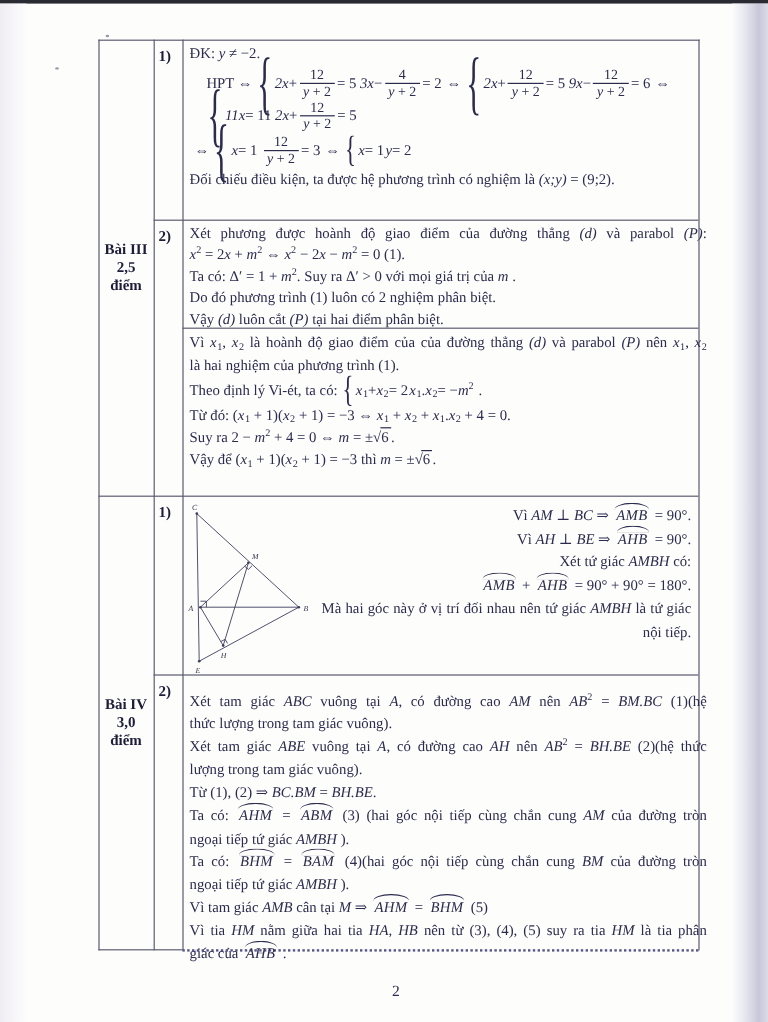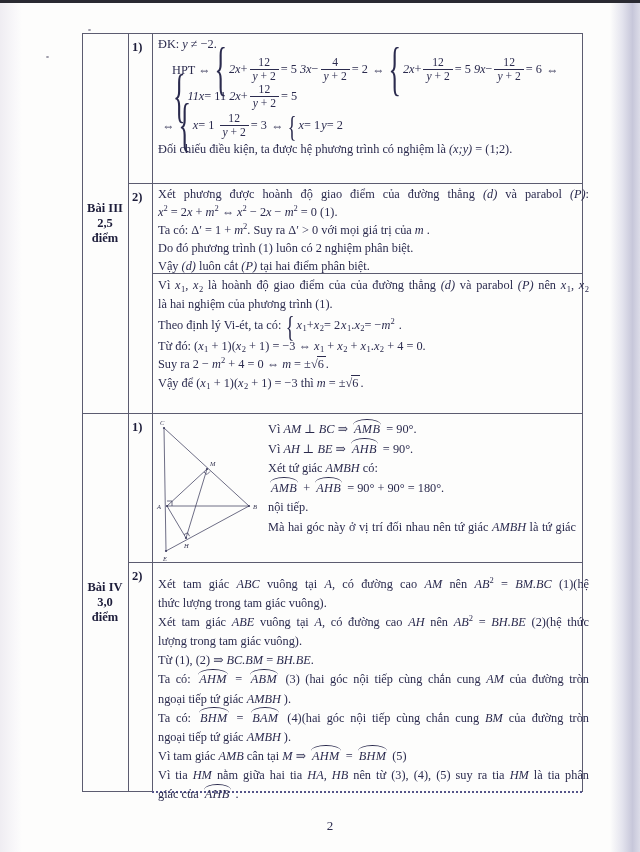--- a/index.html
+++ b/index.html
@@ -36,21 +36,21 @@
   }
   .num-cell{font-weight:bold;font-size:12.5px;padding:5px 0 0 4px;color:#1d1d3a;}
   .content-cell{padding:3px 6px 0 6px;}
 
   .line{min-height:18px;}
   .just{text-align:justify;text-align-last:justify;}
   .disp{margin:2px 0;}
   #cnt-b3-1 .line{line-height:16px;}
   #cnt-b3-2a .line{line-height:17.6px;}
   #cnt-b3-2b .line{line-height:18.5px;}
-  #b4r1-text .line{line-height:19.6px;}
+  #b4r1-text .line{line-height:19.6px;text-align:right;}
   #cnt-b4-2 .line{line-height:19.1px;}
 
   .tx{font-style:normal;}
   .mi{font-style:italic;}
   .mid{vertical-align:middle;}
   .grp{white-space:nowrap;}
   sub.ssub{font-size:8.5px;vertical-align:-2.5px;line-height:0;font-style:normal;}
   sup.ssup{font-size:8.5px;vertical-align:5px;line-height:0;font-style:normal;}
   .mi + sub.ssub{margin-left:.5px;}
 
@@ -193,21 +193,21 @@
             <span class="srow">
               <span class="mi">x</span>
               <span class="tx"> = 1</span>
             </span>
             <span class="srow">
               <span class="mi">y</span>
               <span class="tx"> = 2</span>
             </span>
           </span>
         </span></div>
-      <div class="line"><span class="tx">Đối chiếu điều kiện, ta được hệ phương trình có nghiệm là </span><span class="mi">(x;y)</span><span class="tx"> = (1;2).</span></div>
+      <div class="line"><span class="tx">Đối chiếu điều kiện, ta được hệ phương trình có nghiệm là </span><span class="mi">(x;y)</span><span class="tx"> = (9;2).</span></div>
     </div>
 
   <div class="cell num-cell" style="left:128px;top:183px;width:24px;height:230px;">2)</div>
   <div class="cell content-cell" id="cnt-b3-2a" style="left:152px;top:183px;width:431px;height:90px;">
       <div class="line just"><span class="tx">Xét phương được hoành độ giao điểm của đường thẳng </span><span class="mi">(d)</span><span class="tx"> và parabol </span><span class="mi">(P)</span><span class="tx">:</span></div>
       <div class="line"><span class="grp"><i class="mi">x</i><sup class="ssup">2</sup></span><span class="tx"> = 2</span><span class="mi">x</span><span class="tx"> + </span><span class="grp"><i class="mi">m</i><sup class="ssup">2</sup></span><span class="tx"> ⇔ </span><span class="grp"><i class="mi">x</i><sup class="ssup">2</sup></span><span class="tx"> − 2</span><span class="mi">x</span><span class="tx"> − </span><span class="grp"><i class="mi">m</i><sup class="ssup">2</sup></span><span class="tx"> = 0 (1).</span></div>
       <div class="line"><span class="tx">Ta có: Δ′ = 1 + </span><span class="grp"><i class="mi">m</i><sup class="ssup">2</sup></span><span class="tx">. Suy ra Δ′ &gt; 0 với mọi giá trị của </span><span class="mi">m</span><span class="tx"> .</span></div>
       <div class="line"><span class="tx">Do đó phương trình (1) luôn có 2 nghiệm phân biệt.</span></div>
       <div class="line"><span class="tx">Vậy </span><span class="mi">(d)</span><span class="tx"> luôn cắt </span><span class="mi">(P)</span><span class="tx"> tại hai điểm phân biệt.</span></div>
     </div>
@@ -267,22 +267,22 @@
       <text x="3" y="92">A</text>
       <text x="99" y="92">B</text>
       <text x="30" y="131">H</text>
       <text x="9" y="144">E</text>
     </svg>
     <div id="b4r1-text">
         <div class="line"><span class="tx">Vì </span><span class="mi">AM</span><span class="tx"> ⊥ </span><span class="mi">BC</span><span class="tx"> ⇒ </span><span class="arc">AMB</span><span class="tx"> = 90°.</span></div>
         <div class="line"><span class="tx">Vì </span><span class="mi">AH</span><span class="tx"> ⊥ </span><span class="mi">BE</span><span class="tx"> ⇒ </span><span class="arc">AHB</span><span class="tx"> = 90°.</span></div>
         <div class="line"><span class="tx">Xét tứ giác </span><span class="mi">AMBH</span><span class="tx"> có:</span></div>
         <div class="line"><span class="arc">AMB</span><span class="tx"> + </span><span class="arc">AHB</span><span class="tx"> = 90° + 90° = 180°.</span></div>
+        <div class="line just"><span class="tx">Mà hai góc này ở vị trí đối nhau nên tứ giác </span><span class="mi">AMBH</span><span class="tx"> là tứ giác</span></div>
         <div class="line"><span class="tx">nội tiếp.</span></div>
-        <div class="line just"><span class="tx">Mà hai góc này ở vị trí đối nhau nên tứ giác </span><span class="mi">AMBH</span><span class="tx"> là tứ giác</span></div>
       </div>
   </div>
 
   <div class="cell num-cell" style="left:128px;top:562px;width:24px;height:229px;">2)</div>
   <div class="cell content-cell" id="cnt-b4-2" style="left:152px;top:572px;width:431px;height:229px;">
       <div class="line just"><span class="tx">Xét tam giác </span><span class="mi">ABC</span><span class="tx"> vuông tại </span><span class="mi">A</span><span class="tx">, có đường cao </span><span class="mi">AM</span><span class="tx"> nên </span><span class="grp"><i class="mi">AB</i><sup class="ssup">2</sup></span><span class="tx"> = </span><span class="mi">BM.BC</span><span class="tx"> (1)(hệ</span></div>
       <div class="line"><span class="tx">thức lượng trong tam giác vuông).</span></div>
       <div class="line just"><span class="tx">Xét tam giác </span><span class="mi">ABE</span><span class="tx"> vuông tại </span><span class="mi">A</span><span class="tx">, có đường cao </span><span class="mi">AH</span><span class="tx"> nên </span><span class="grp"><i class="mi">AB</i><sup class="ssup">2</sup></span><span class="tx"> = </span><span class="mi">BH.BE</span><span class="tx"> (2)(hệ thức</span></div>
       <div class="line"><span class="tx">lượng trong tam giác vuông).</span></div>
       <div class="line"><span class="tx">Từ (1), (2) ⇒ </span><span class="mi">BC.BM</span><span class="tx"> = </span><span class="mi">BH.BE</span><span class="tx">.</span></div>

